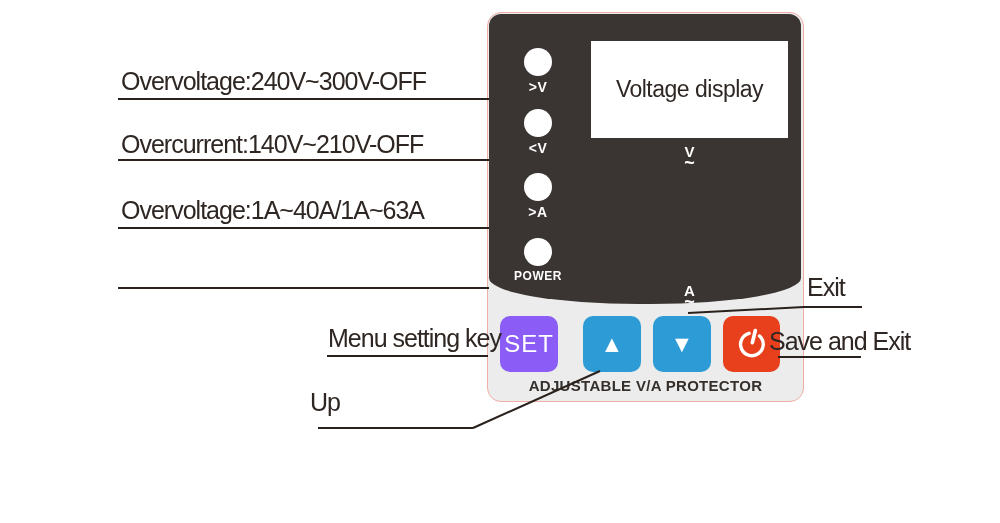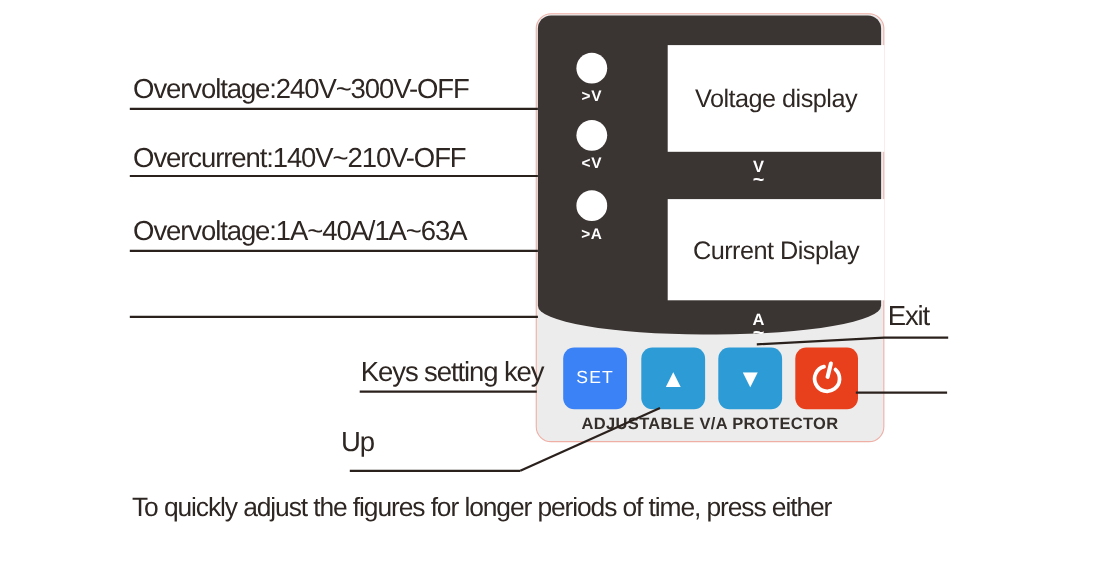--- a/index.html
+++ b/index.html
@@ -41,88 +41,91 @@
   }
   .led{
     position:absolute;left:19px;width:60px;display:flex;
     flex-direction:column;align-items:center;color:#fff;
   }
   .led1{top:34px}.led2{top:95px}.led3{top:159px}.led4{top:224px}
   .led-dot{width:28px;height:28px;border-radius:50%;background:#ffffff;}
   .led-label{font-size:14px;font-weight:bold;letter-spacing:0.5px;margin-top:3px;}
   .led4 .led-label{font-size:12px;letter-spacing:0.5px;}
   .display{
-    position:absolute;left:118px;width:197px;background:#ffffff;
+    position:absolute;left:102px;width:197px;background:#ffffff;
     color:#2e2723;display:flex;align-items:center;justify-content:center;
     font-size:23px;letter-spacing:-0.5px;white-space:nowrap;
   }
   .display-voltage{top:27px;height:97px}
   .display-current{top:167px;height:92px}
   .sym{
     position:absolute;left:102px;width:197px;text-align:center;
     color:#fff;font-weight:bold;
   }
   .sym-v{top:131px}.sym-a{top:270px}
   .sym-letter{display:block;font-size:15px;line-height:14px;}
   .sym-tilde{display:block;font-size:18px;line-height:8px;}
   .btn{
     position:absolute;top:303px;height:56px;display:flex;align-items:center;
     justify-content:center;border-radius:10px;cursor:pointer;box-sizing:border-box;
   }
-  .btn-set{left:24px;width:58px;background:#3b82f6;color:#fff;font-size:16px;letter-spacing:1px;}
+  .btn-set{left:12px;width:58px;background:#8b5cf6;color:#fff;font-size:24px;letter-spacing:1px;}
   .btn-up{left:95px;width:58px;background:#2d9cd6;color:#fff;font-size:23px;}
   .btn-down{left:165px;width:58px;background:#2d9cd6;color:#fff;font-size:23px;}
   .btn-power{left:235px;width:57px;background:#e8401c;}
   .power-svg{transform:rotate(14deg);}
   .footer-label{
     position:absolute;left:0;right:0;top:364px;text-align:center;
     font-weight:bold;font-size:15px;letter-spacing:0.3px;color:#352f2b;
     white-space:nowrap;
   }
 </style>
 </head>
 <body>
 
 <div class="canvas">
 
   <div class="ann" id="spec1">Overvoltage:240V~300V-OFF</div>
   <div class="ann" id="spec2">Overcurrent:140V~210V-OFF</div>
   <div class="ann" id="spec3">Overvoltage:1A~40A/1A~63A</div>
 
-  <div class="ann" id="menu-label">Keys setting key</div>
+  <div class="ann" id="menu-label">Menu setting key</div>
   <div class="ann" id="up-label">Up</div>
   <div class="ann" id="down-label">Exit</div>
+  <div class="ann" id="save-label">Save and Exit</div>
 
   <div class="footnote">
-    <div>To quickly adjust the figures for longer periods of time, press either</div>
   </div>
 
   <div class="device">
     <div class="panel-dark">
 
       <div class="led led1">
         <span class="led-dot"></span>
         <span class="led-label">&gt;V</span>
       </div>
       <div class="led led2">
         <span class="led-dot"></span>
         <span class="led-label">&lt;V</span>
       </div>
       <div class="led led3">
         <span class="led-dot"></span>
         <span class="led-label">&gt;A</span>
       </div>
+      <div class="led led4">
+        <span class="led-dot"></span>
+        <span class="led-label">POWER</span>
+      </div>
 
       <div class="display display-voltage">Voltage display</div>
       <div class="sym sym-v">
         <span class="sym-letter">V</span>
         <span class="sym-tilde">~</span>
       </div>
 
-      <div class="display display-current">Current Display</div>
       <div class="sym sym-a">
         <span class="sym-letter">A</span>
         <span class="sym-tilde">~</span>
       </div>
     </div>
 
     <div class="btn btn-set">SET</div>
     <div class="btn btn-up">
         <span>▲</span>
       </div>

